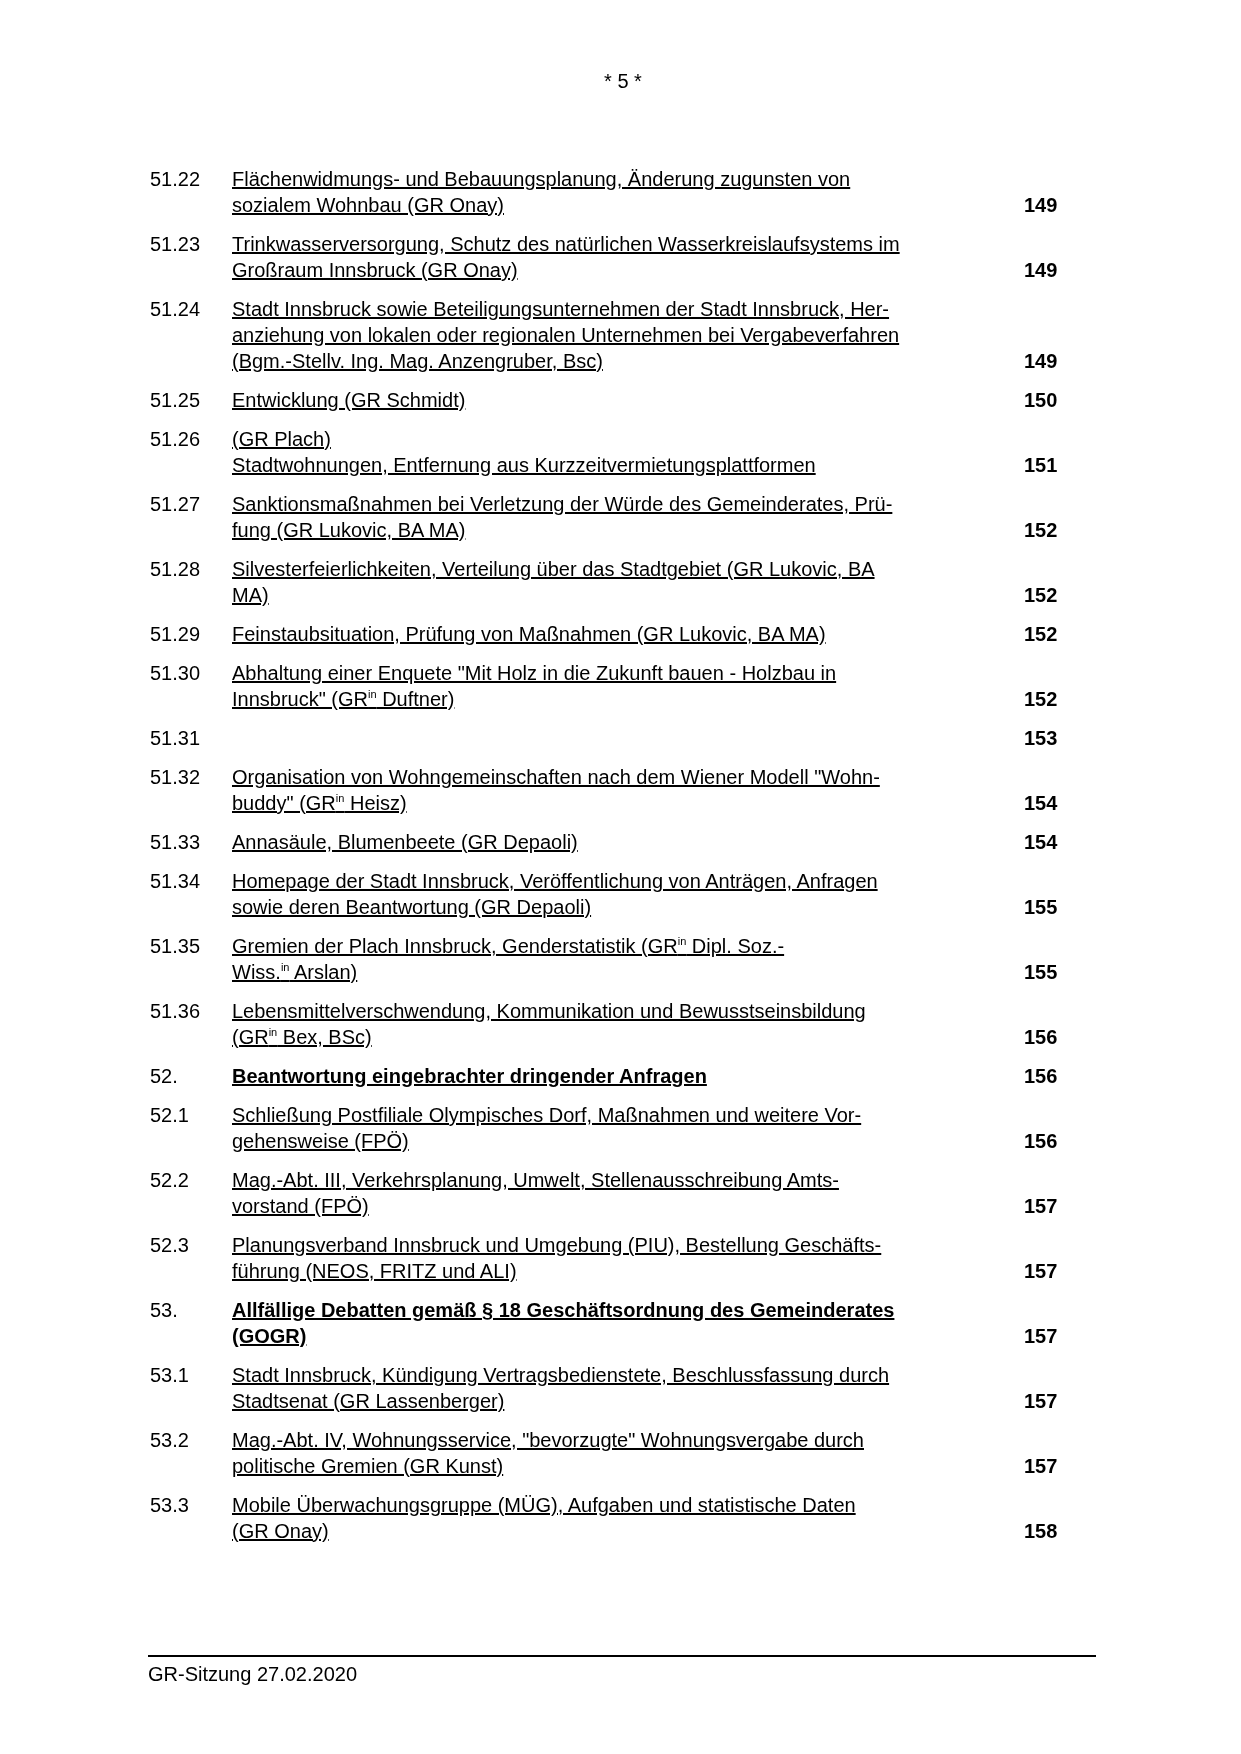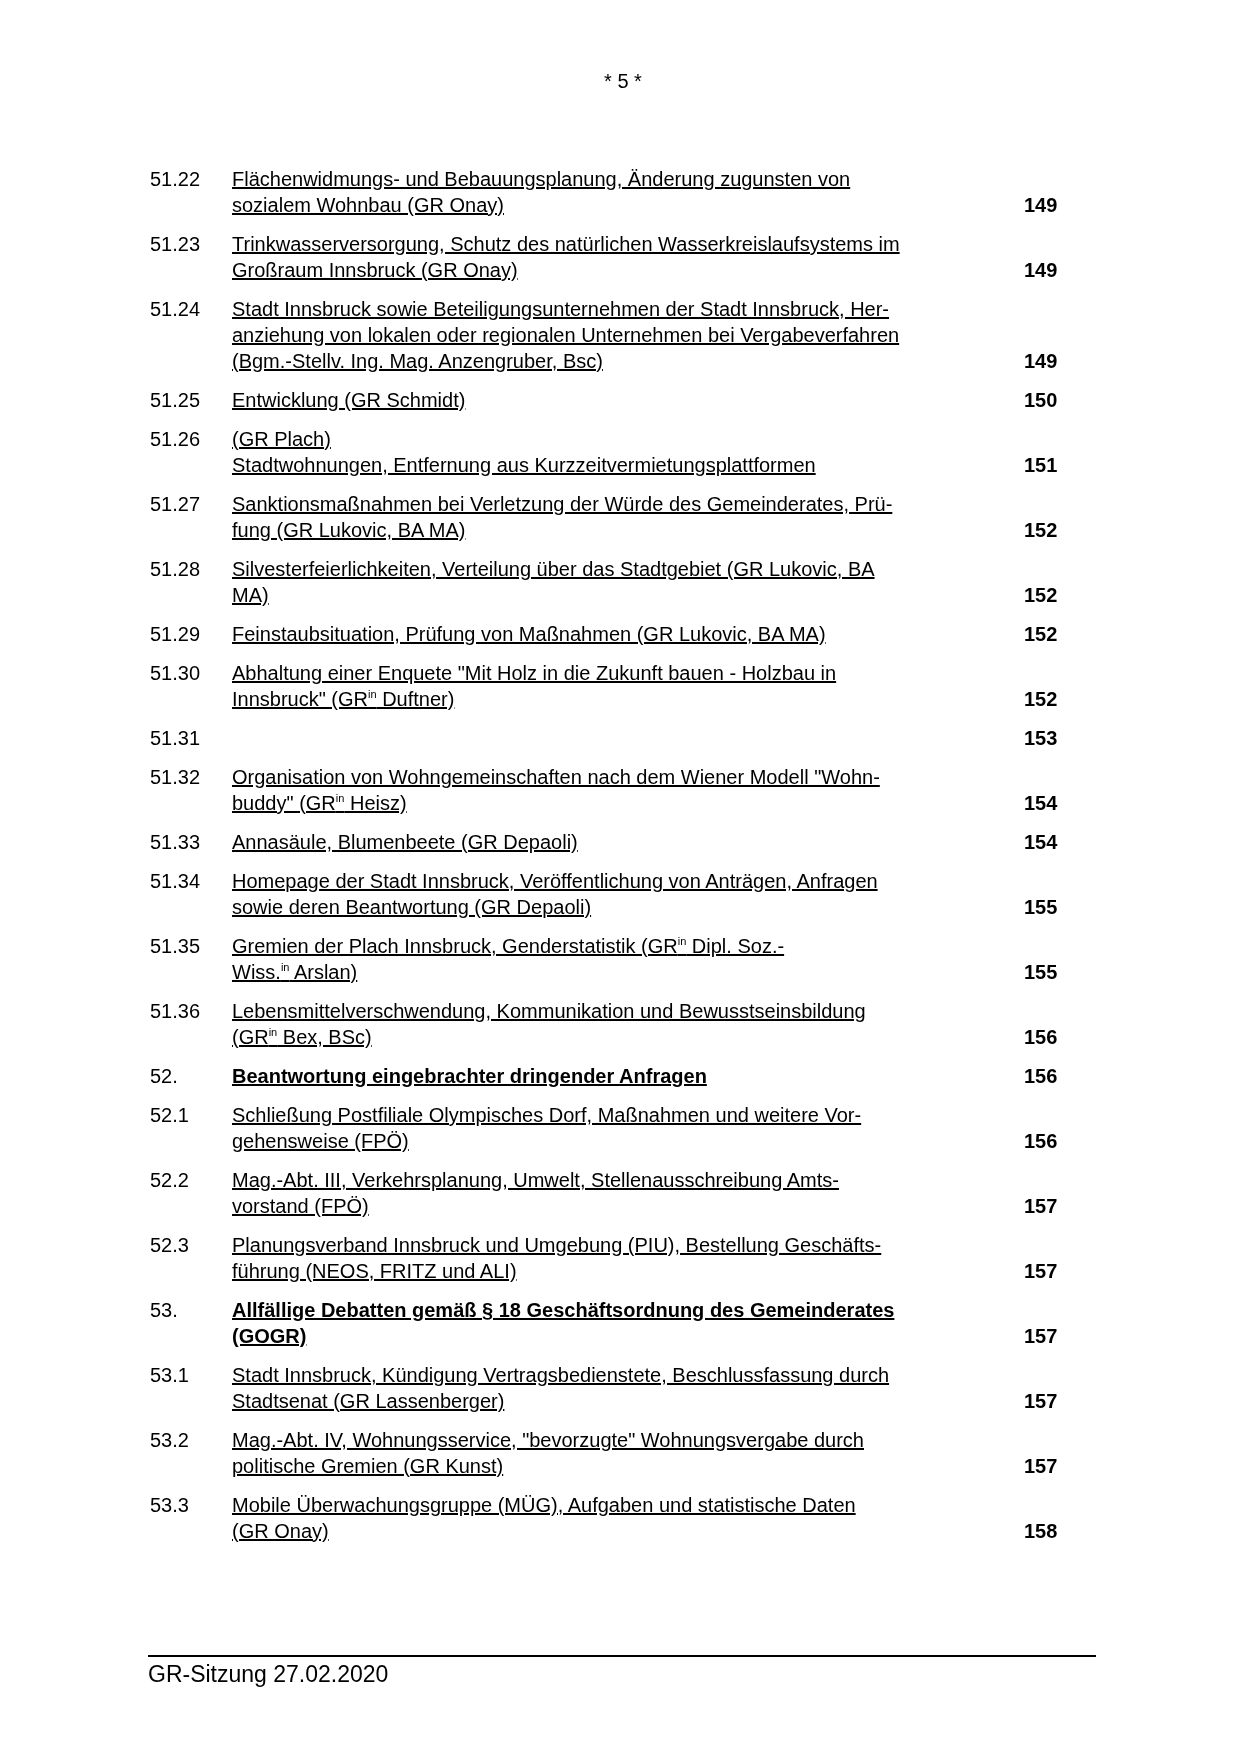--- a/index.html
+++ b/index.html
@@ -38,21 +38,21 @@
     vertical-align:super;
   }
   .footer-rule{
     position:absolute;
     left:148px;top:1655px;width:948px;
     border-top:2px solid #000000;
   }
   .page-footer{
     position:absolute;
     left:148px;top:1661px;
-    font-size:23px;line-height:26px;
+    font-size:20px;line-height:26px;
   }
 </style>
 </head>
 <body>
 
 <div class="page">
 
   <div class="page-header">* 5 *</div>
 
   <div class="toc">

